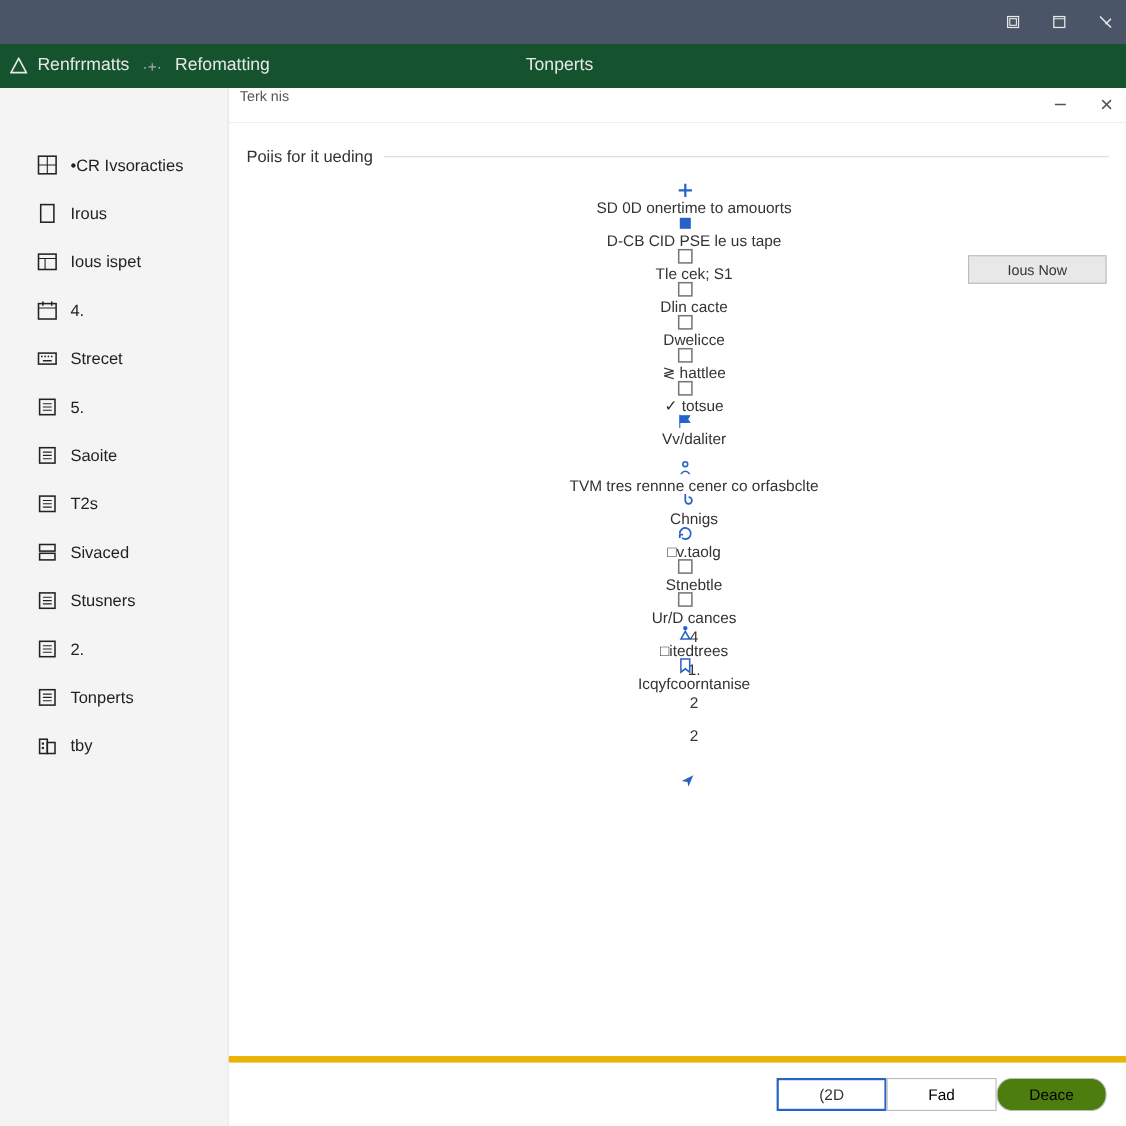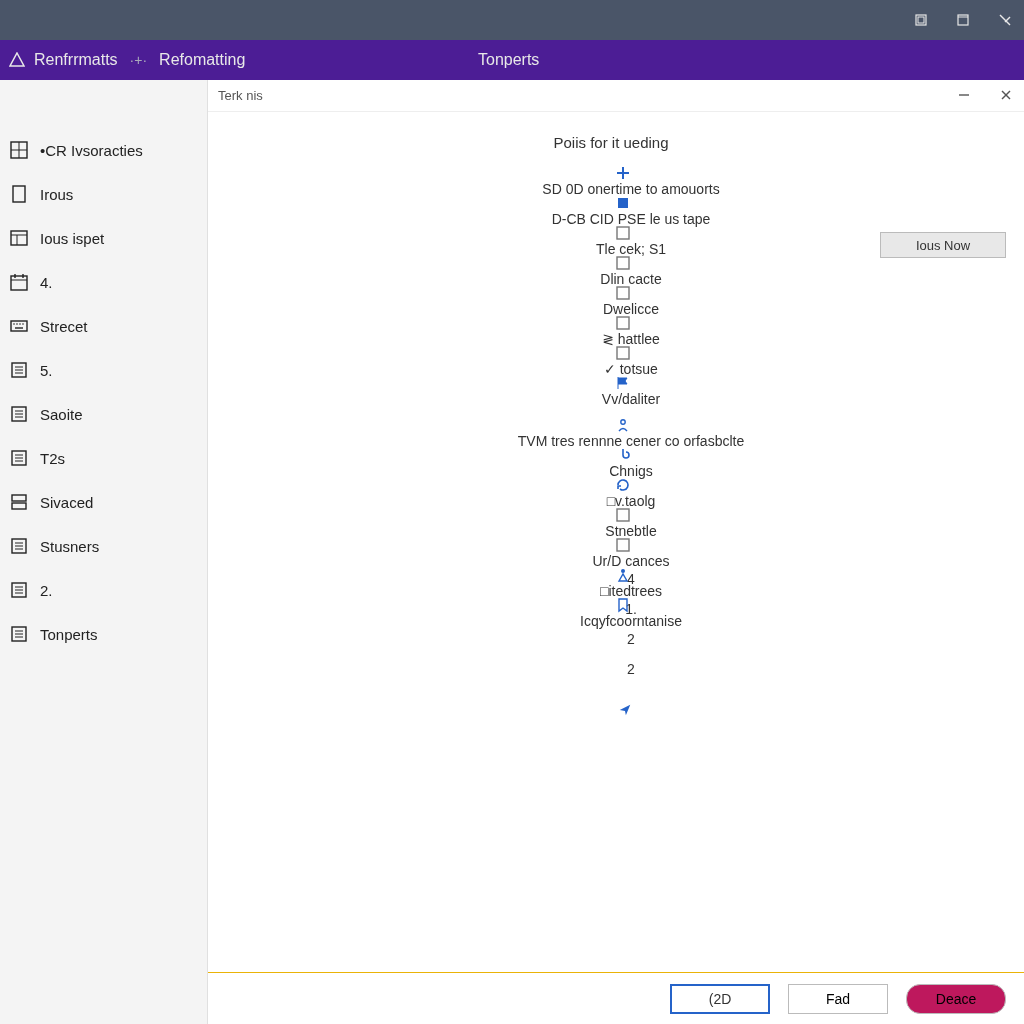--- a/index.html
+++ b/index.html
@@ -16,21 +16,21 @@
 }
 .titlebar .win-icon {
   width: 14px; height: 14px;
   display: flex; align-items: center; justify-content: center;
   color: #e8e8e8;
   cursor: pointer;
 }
 
 .menubar {
   height: 40px;
-  background: #4c1d95;
+  background: #14532d;
   display: flex;
   align-items: center;
   padding-left: 8px;
   color: #e8e8e8;
   font-size: 16px;
   gap: 8px;
 }
 .menubar .app-logo { width:18px; height:18px; display:flex; align-items:center; justify-content:center; }
 .menubar .divider-plus { color:#aab; font-size:14px; padding:0 4px; }
 .menubar .menu-label { font-size:16px; }
@@ -40,21 +40,21 @@
 .workspace {
   display:flex;
   height: calc(1024px - 80px);
 }
 
 .sidebar {
   width: 208px;
   background:#f4f4f4;
   border-right:1px solid #e0e0e0;
   padding-top:48px;
-  padding-left:8px;
+  padding-left:32px;
 }
 .sidebar-item {
   display:flex;
   align-items:center;
   gap:10px;
   height:44px;
   color:#222;
   font-size:15px;
   cursor:pointer;
 }
@@ -67,35 +67,33 @@
 .main {
   flex:1;
   position:relative;
   background:#fff;
   display:flex;
   flex-direction:column;
 }
 .panel-header {
   height:32px;
   display:flex;
-  align-items:center;
   justify-content:space-between;
   padding:0 10px;
   font-size:13px;
   color:#555;
   border-bottom:1px solid #eee;
 }
 .panel-header .hdr-actions { display:flex; gap:28px; align-items:center; }
 .panel-header .hdr-icon { width:14px; height:14px; color:#555; cursor:pointer; }
 
 .section-title-row {
   display:flex;
   align-items:center;
   margin:22px 16px 0 16px;
-  flex-direction:column;
 }
 .section-title-row .st-label { font-size:15px; color:#333; padding-right:10px; }
 .section-title-row .st-line { flex:1; height:1px; background:#d8d8d8; }
 
 .list {
   margin:14px 0 0 30px;
 }
 .list-row {
   display:flex;
   align-items:center;
@@ -123,42 +121,41 @@
   background:#e8e8e8;
   border:1px solid #bbb;
   font-size:13px;
   color:#333;
   cursor:pointer;
 }
 
 .footer {
   position:absolute;
   bottom:0; left:0; right:0;
-  height:52px;
-  border-top:1px solid #eab308;
+  height:64px;
+  border-top:6px solid #eab308;
   display:flex;
   align-items:center;
   justify-content:flex-end;
-  gap:18px;
   padding-right:18px;
   background:#fff;
 }
 .footer button {
   width:100px; height:30px;
   font-size:14px;
   background:#fff;
   border:1px solid #bbb;
   cursor:pointer;
 }
 .footer button.primary {
   border:2px solid #2563c9;
   color:#333;
 }
 .footer button.muted {
-  background:#be185d;
+  background:#4d7c0f;
   border-radius:14px;
 }
 
 svg { display:block; }
 </style>
 </head>
 <body>
 
 <div class="titlebar">
   <div class="win-icon">
@@ -316,20 +313,31 @@
         <span class="s-icon">
           <svg width="20" height="20" viewBox="0 0 20 20">
             <rect x="3" y="3" width="14" height="14" fill="none" stroke="#222" stroke-width="1.4"></rect>
             <line x1="6" y1="7" x2="14" y2="7" stroke="#222"></line>
             <line x1="6" y1="10" x2="14" y2="10" stroke="#222"></line>
             <line x1="6" y1="13" x2="14" y2="13" stroke="#222"></line>
           </svg>
         </span>
         <span>Tonperts</span>
       </div>
+      <div class="sidebar-item">
+        <span class="s-icon">
+          <svg width="20" height="20" viewBox="0 0 20 20">
+            <rect x="3" y="4" width="7" height="13" fill="none" stroke="#222" stroke-width="1.4"></rect>
+            <rect x="10" y="7" width="7" height="10" fill="none" stroke="#222" stroke-width="1.4"></rect>
+            <rect x="5" y="7" width="2" height="2" fill="#222"></rect>
+            <rect x="5" y="11" width="2" height="2" fill="#222"></rect>
+          </svg>
+        </span>
+        <span>tby</span>
+      </div>
     </div>
 
   <div class="main">
 
     <div class="panel-header">
       <span>Terk nis</span>
       <div class="hdr-actions">
         <span class="hdr-icon">
           <svg width="12" height="12" viewBox="0 0 12 12">
               <line x1="1" y1="6" x2="11" y2="6" stroke="currentColor" stroke-width="1.4"></line>

